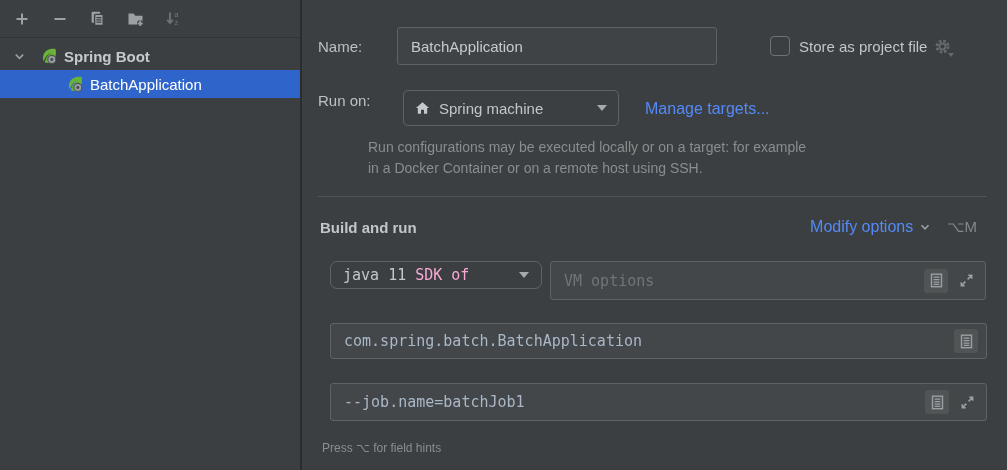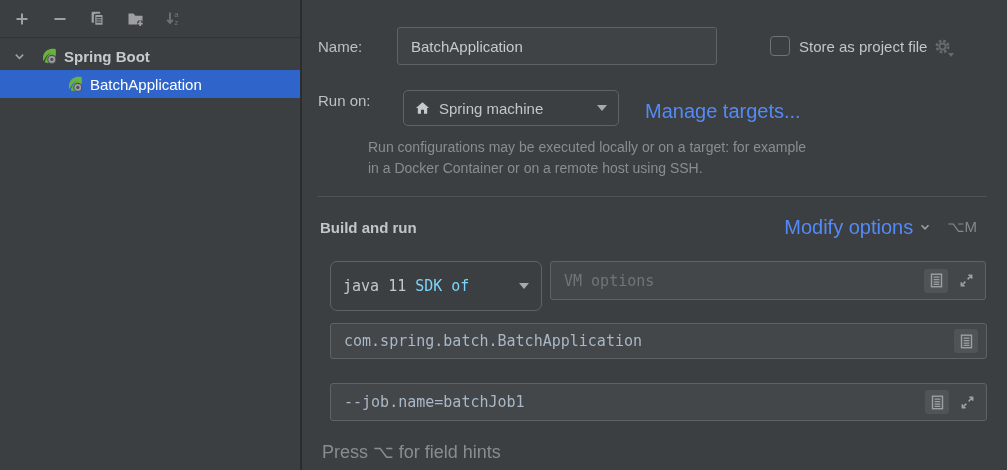--- a/index.html
+++ b/index.html
@@ -66,46 +66,46 @@
   .runon-dd {
     position:absolute; left:101px; top:90px; width:216px; height:36px;
     border:1px solid #5e6366; border-radius:5px;
     display:flex; align-items:center; padding:0 11px; gap:9px;
     color:#c3c6c8; font-size:15px; cursor:pointer;
   }
   .caret {
     width:0; height:0; border-left:5px solid transparent; border-right:5px solid transparent;
     border-top:6px solid #a7abad; margin-left:auto;
   }
-  .link { color:#548af7; font-size:20px; cursor:pointer; white-space:nowrap; }
+  .link { color:#548af7; font-size:16px; cursor:pointer; white-space:nowrap; }
   #manage-link { position:absolute; left:343px; top:100px; }
 
   .help { position:absolute; left:66px; top:137px; font-size:14px; color:#8a8d8f; line-height:21px; }
 
   .divider { position:absolute; left:16px; top:196px; width:669px; height:1px; background:#505456; }
 
   .section-head {
     position:absolute; left:18px; top:216px; width:657px; height:22px;
     display:flex; align-items:center;
   }
   .section-title { font-weight:bold; font-size:15px; color:#c3c6c8; flex:1; }
   .modify-wrap { display:flex; align-items:center; cursor:pointer; }
   .modify-chevron { margin-left:6px; display:flex; }
   .shortcut { margin-left:16px; color:#85888a; font-size:15px; }
 
   .mono { font-family:"DejaVu Sans Mono", monospace; }
 
   .sdk-dd {
-    position:absolute; left:28px; top:261px; width:212px; height:50px;
+    position:absolute; left:28px; top:261px; width:212px; height:28px;
     border:1px solid #5e6366; border-radius:7px;
     display:flex; align-items:center; padding:0 12px; cursor:pointer;
     font-size:15px; overflow:hidden; white-space:nowrap;
   }
   .sdk-name { color:#c3c7ca; }
-  .sdk-detail { color:#7dd3fc; margin-left:9px; }
+  .sdk-detail { color:#f9a8d4; margin-left:9px; }
 
   .field {
     position:absolute; background:#434749; border:1px solid #5e6366; border-radius:3px;
     display:flex; align-items:center; padding:0 8px 0 13px;
   }
   #vm-field   { left:248px; top:261px; width:436px; height:39px; }
   #main-field { left:28px;  top:323px; width:657px; height:36px; }
   #args-field { left:28px;  top:383px; width:657px; height:38px; }
   .field input {
     flex:1; min-width:0; background:transparent; border:none; outline:none;
@@ -114,21 +114,21 @@
   .field input::placeholder { color:#6f7579; opacity:1; }
   .icon-box {
     width:24px; height:24px; border-radius:3px; background:rgba(255,255,255,.07);
     display:flex; align-items:center; justify-content:center; cursor:pointer; flex:0 0 auto;
   }
   .expand-btn {
     width:22px; height:22px; display:flex; align-items:center; justify-content:center;
     margin-left:7px; cursor:pointer; flex:0 0 auto;
   }
 
-  .hint { position:absolute; left:20px; top:441px; font-size:18px; color:#8a8d8f; }
+  .hint { position:absolute; left:20px; top:441px; font-size:12px; color:#8a8d8f; }
 </style>
 </head>
 <body>
 
 <div class="app">
 
   <div class="left-panel">
     <div class="toolbar">
       <div class="tbtn">
         <svg width="16" height="16" viewBox="0 0 16 16">

